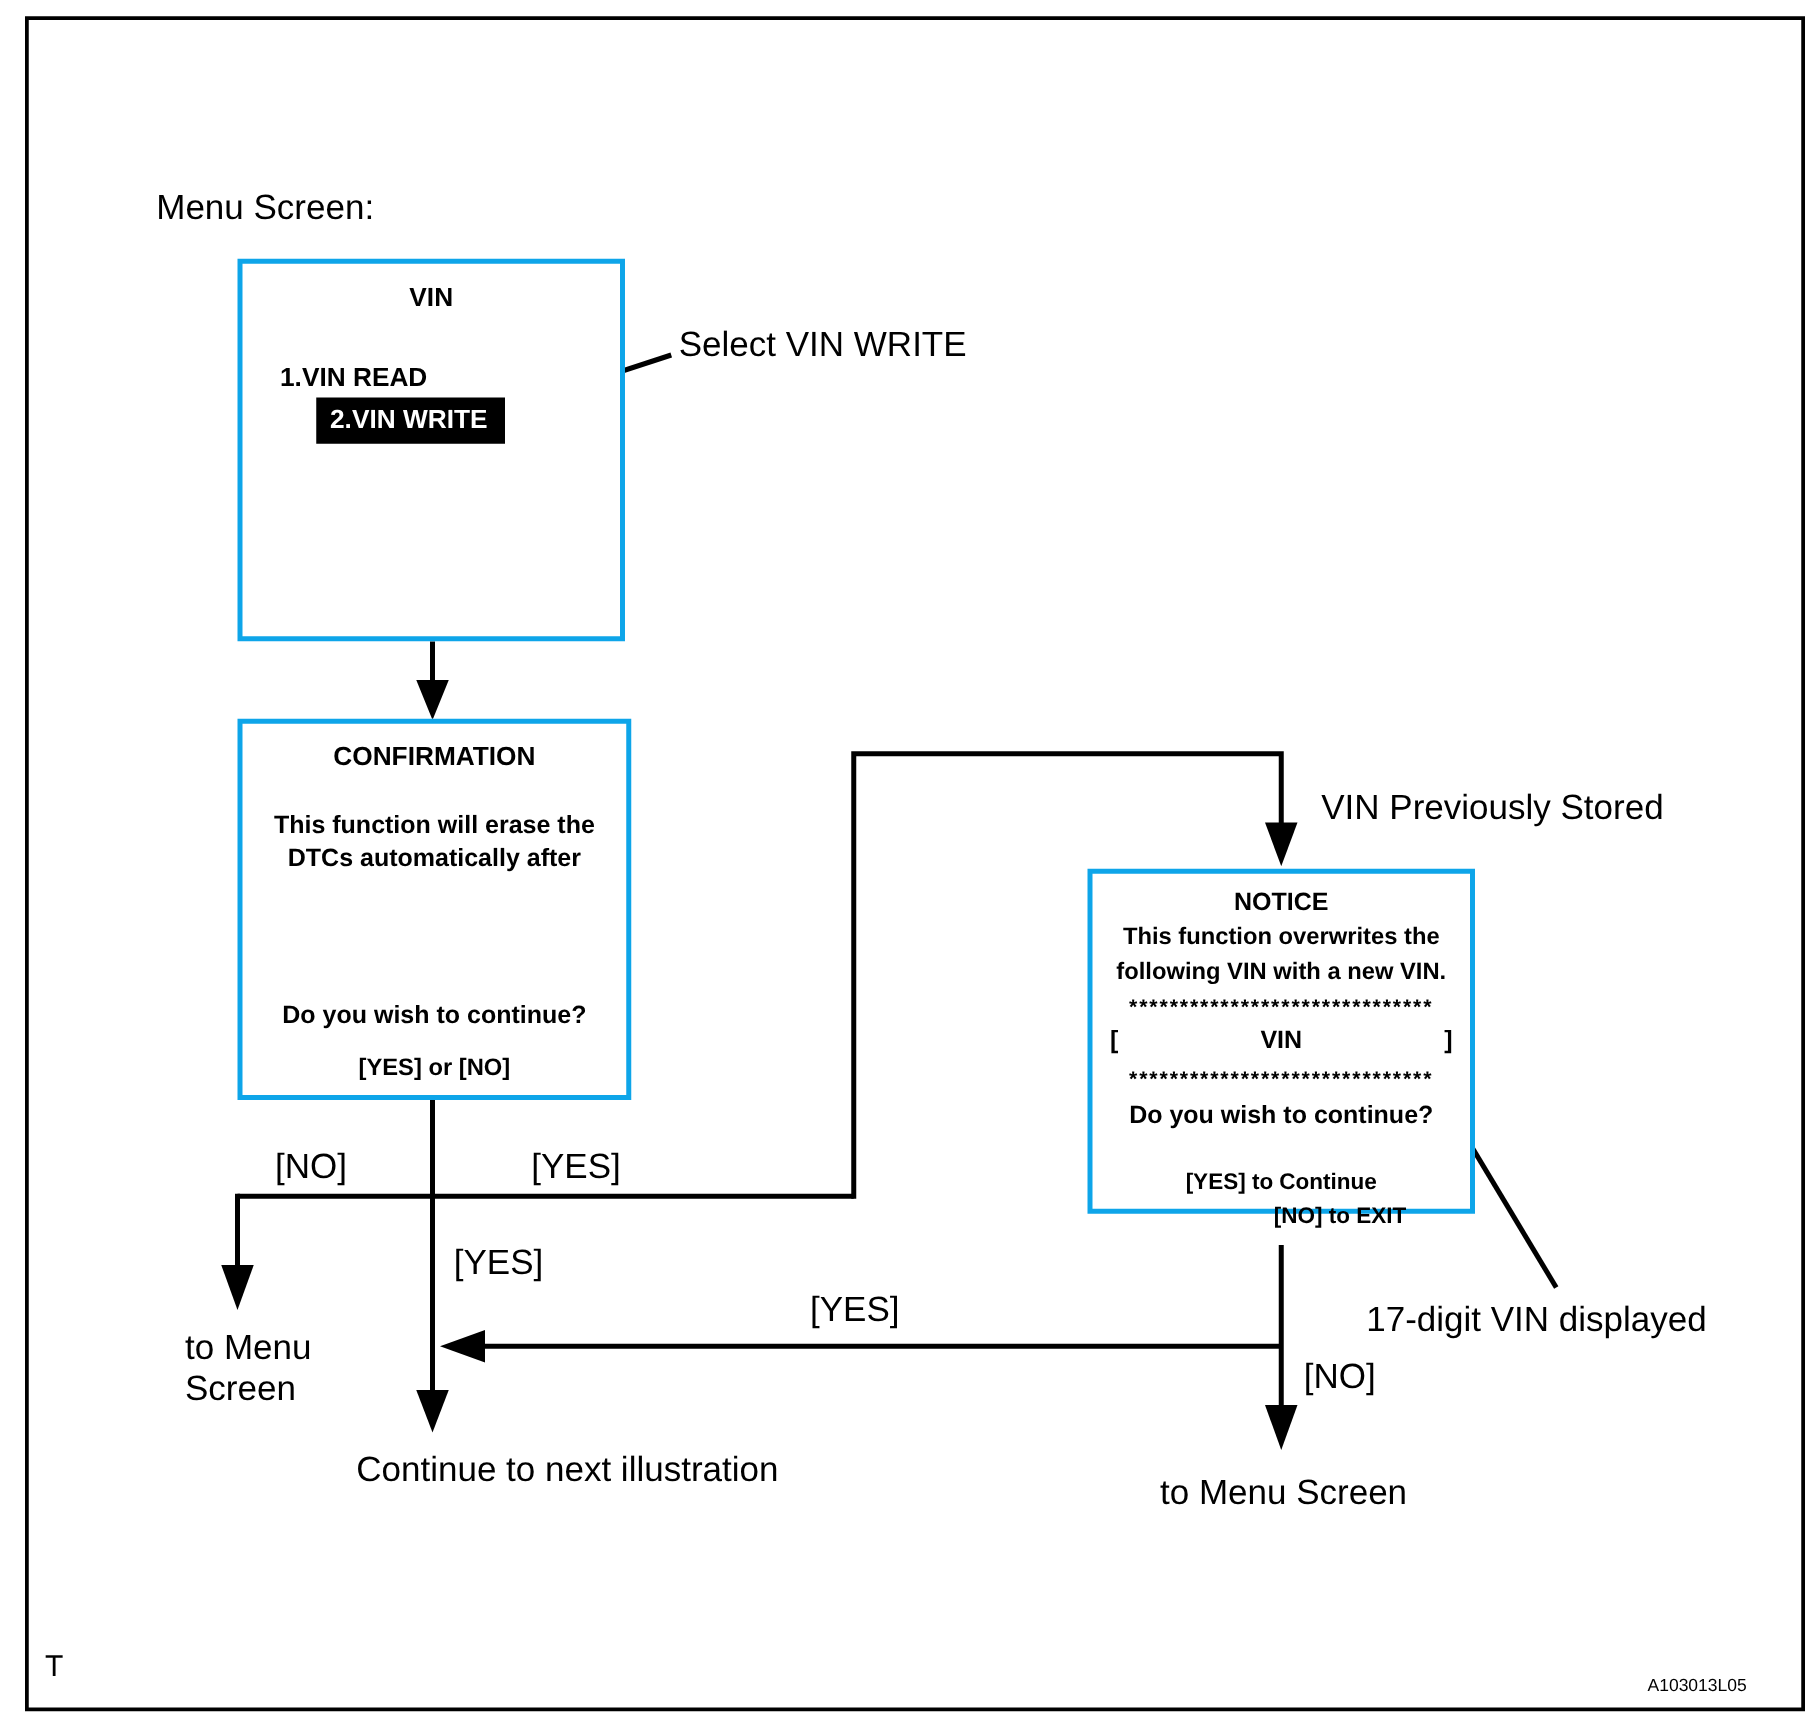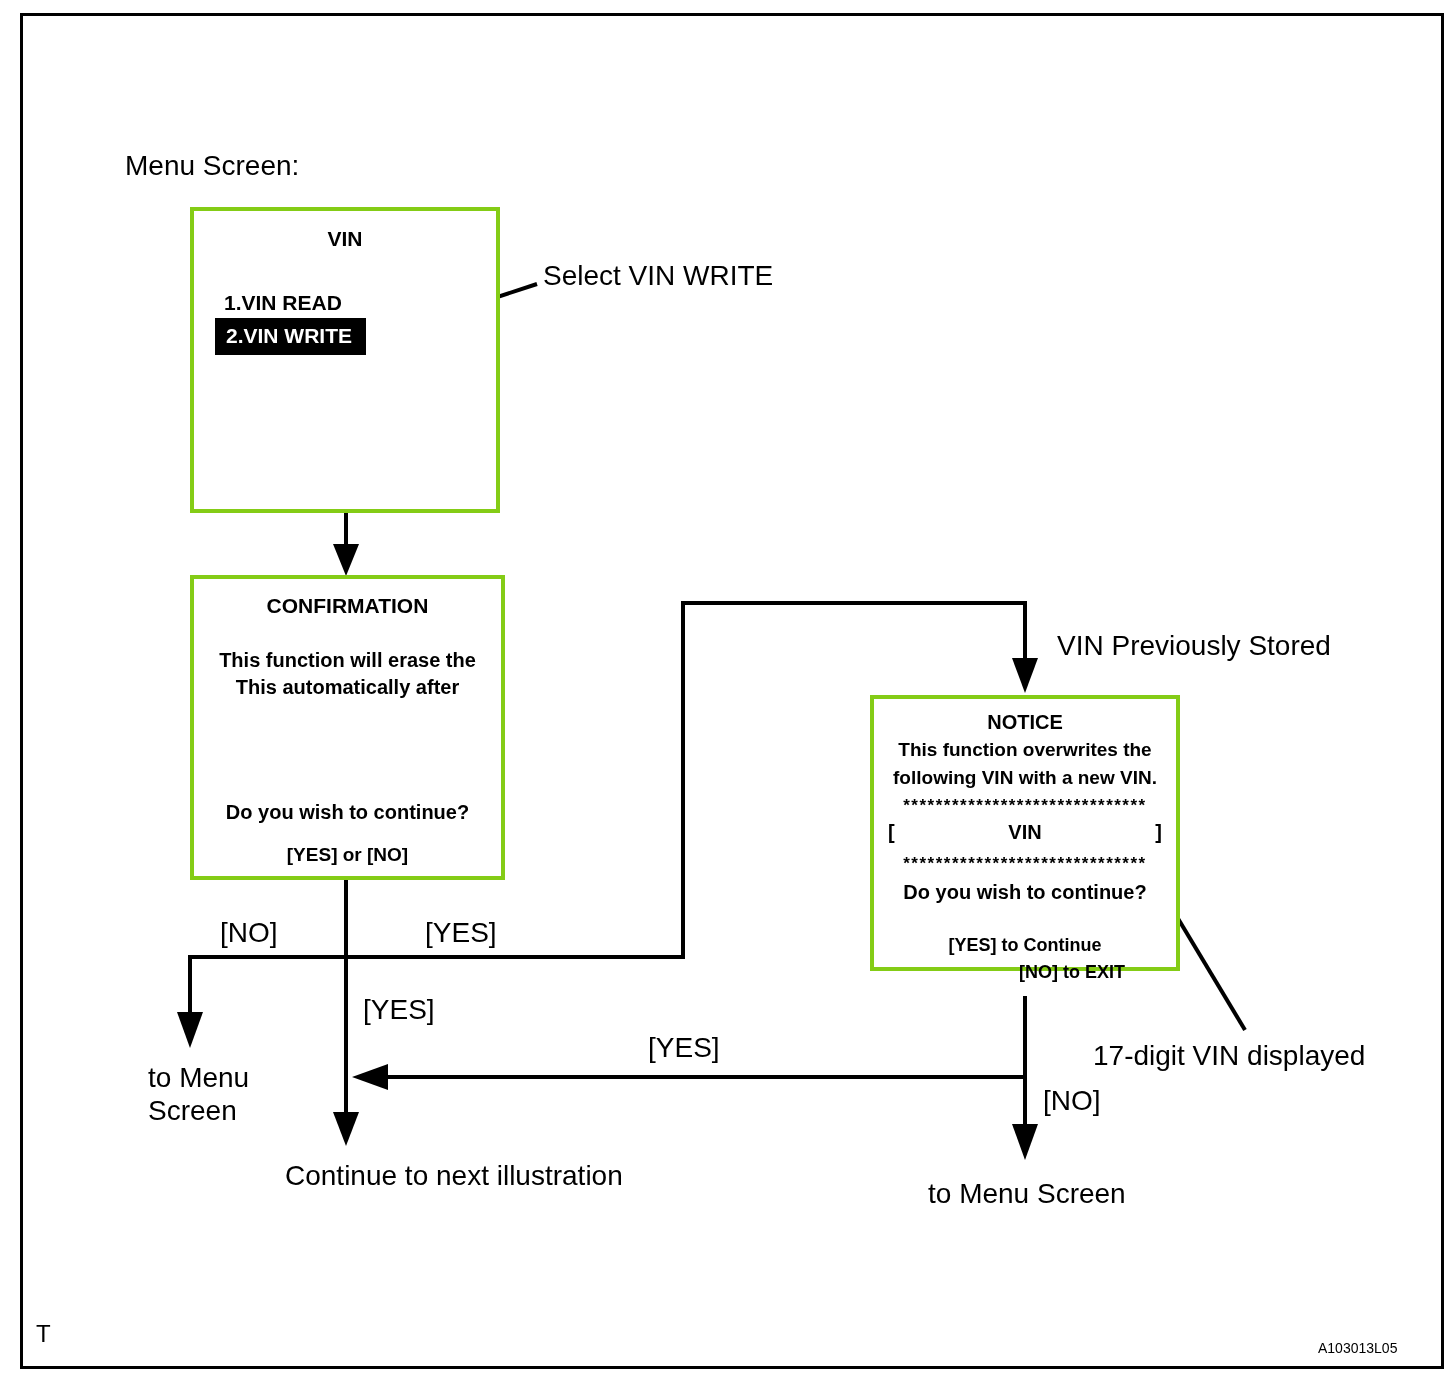--- a/index.html
+++ b/index.html
@@ -10,26 +10,26 @@
     font-family: "Liberation Sans", "DejaVu Sans", sans-serif;
     color: #000;
   }
   .abs { position: absolute; }
   .frame {
     left: 20px; top: 13px; width: 1424px; height: 1356px;
     border: 3px solid #000;
   }
   .lbl { font-size: 28px; color: #000; white-space: nowrap; }
   .screenbox {
-    border: 4px solid #84cc16; background: #fff; text-decoration: underline;
+    border: 4px solid #0ea5e9; background: #fff; text-decoration: underline;
   }
   .bx-title { position: absolute; width: 100%; text-align: center; font-weight: bold; font-size: 21px; }
   .bx-line  { position: absolute; width: 100%; text-align: center; font-weight: bold; font-size: 20px; line-height: 27px; }
   .menu-item { position: absolute; font-weight: bold; font-size: 21px; white-space: nowrap; }
-  .menu-item.hl { background: #000; color: #fff; padding: 6px 14px 7px 11px; }
+  .menu-item.hl { background: #000; color: #fff; padding: 6px 14px 7px 11px; margin-left: 38px; }
   .ast { font-size: 17px; letter-spacing: 1.5px; overflow: hidden; white-space: nowrap; }
   .vinrow { display: flex; justify-content: space-between; padding: 0 14px; font-weight: bold; font-size: 20px; }
   .svglayer { left: 0; top: 0; width: 1456px; height: 1388px; pointer-events: none; }
   .footer-t { font-size: 24px; }
   .fig-code { font-size: 14px; width: 120px; text-align: left; }
 </style>
 </head>
 <body>
 
 <div class="abs frame"></div>
@@ -71,21 +71,21 @@
   <div class="bx-title" style="top:16px;">VIN</div>
   <div class="menu-item" style="left:30px; top:80px;">1.VIN READ</div>
   <div class="menu-item hl" style="left:21px; top:107px;">2.VIN WRITE</div>
 </div>
 
 <div class="abs lbl" style="left:543px; top:260px;">Select VIN WRITE</div>
 
 <div class="abs screenbox" style="left:190px; top:575px; width:315px; height:305px;">
   <div class="bx-title" style="top:15px;">CONFIRMATION</div>
   <div class="bx-line" style="top:68px;">This function will erase the</div>
-  <div class="bx-line" style="top:95px;">This automatically after</div>
+  <div class="bx-line" style="top:95px;">DTCs automatically after</div>
   <div class="bx-line" style="top:220px;">Do you wish to continue?</div>
   <div class="bx-line" style="top:262px; font-size:19px;">[YES] or [NO]</div>
 </div>
 
 <div class="abs lbl" style="left:1057px; top:630px;">VIN Previously Stored</div>
 
 <div class="abs screenbox" style="left:870px; top:695px; width:310px; height:276px;">
   <div class="bx-title" style="top:12px; font-size:20px;">NOTICE</div>
   <div class="bx-line" style="top:37px; font-size:19px;">This function overwrites the</div>
   <div class="bx-line" style="top:65px; font-size:19px;">following VIN with a new VIN.</div>

